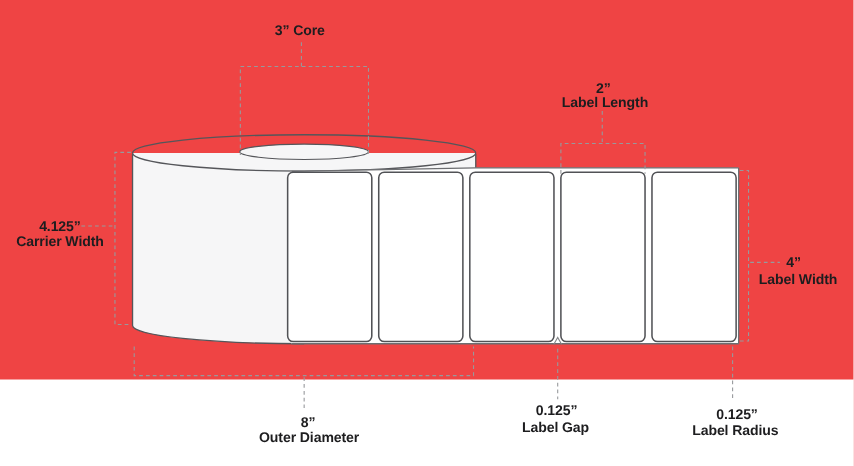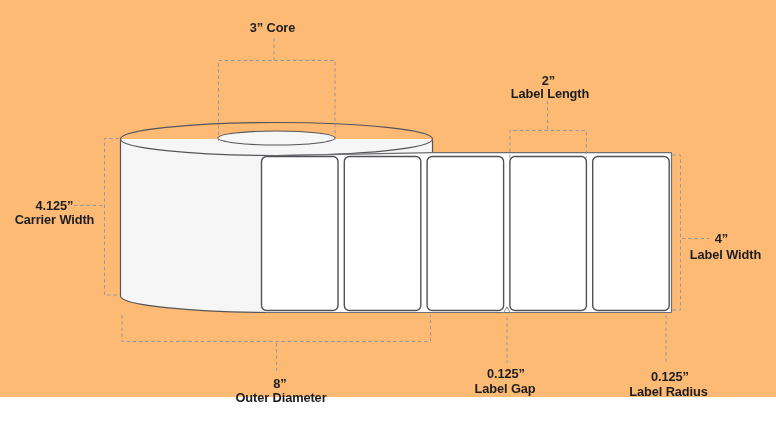--- a/index.html
+++ b/index.html
@@ -7,22 +7,22 @@
     padding: 0;
     background: #ffffff;
     width: 776px;
     height: 424px;
     overflow: hidden;
     font-family: "Liberation Sans", sans-serif;
   }
   .stage {
     position: relative;
     width: 776px;
-    height: 397px;
-    background: #fdba74;
+    height: 345px;
+    background: #ef4444;
   }
   svg { display: block; }
   text {
     font-family: "Liberation Sans", sans-serif;
     font-weight: bold;
     font-size: 12.8px;
     fill: #1d1d1f;
     letter-spacing: -0.1px;
   }
   .solid   { fill: none; stroke: #55565a; stroke-width: 1.2; }

